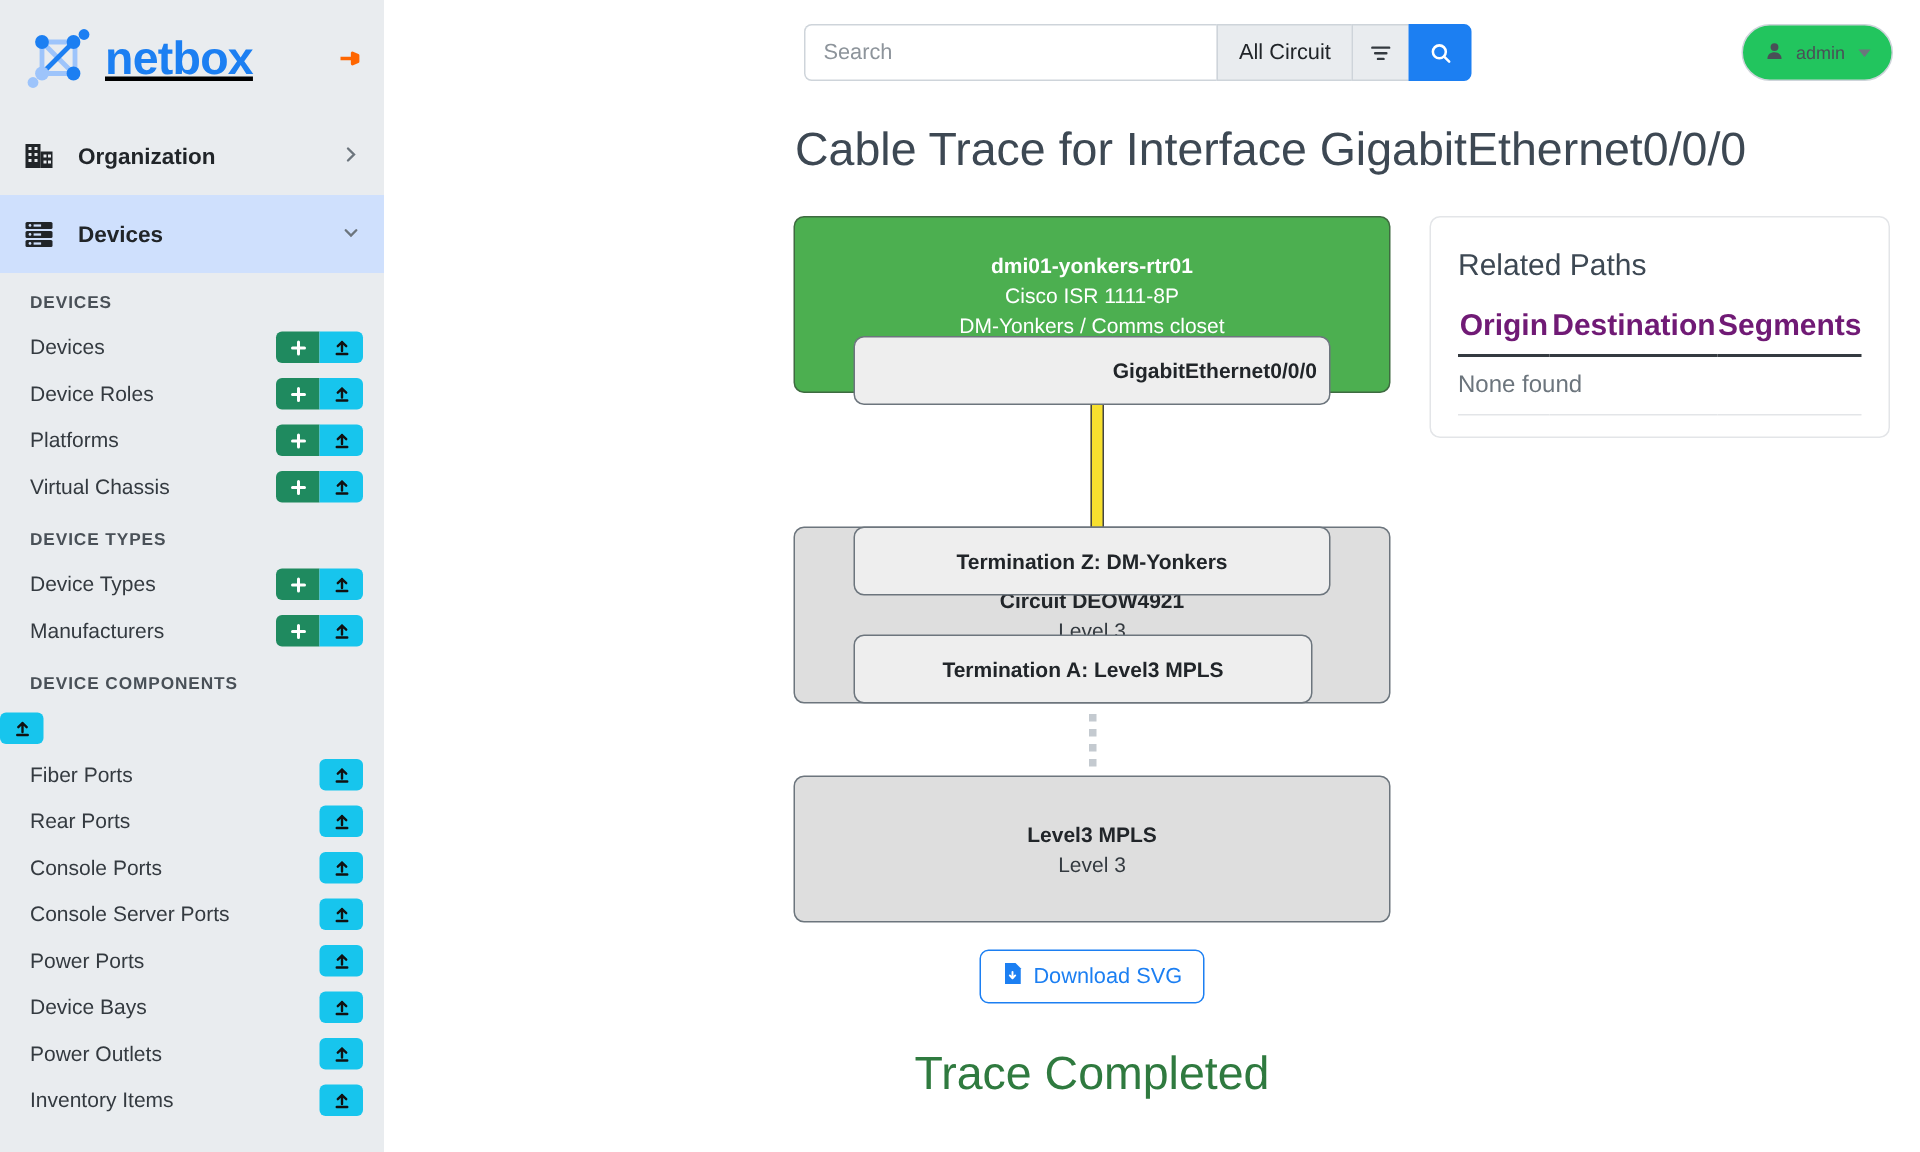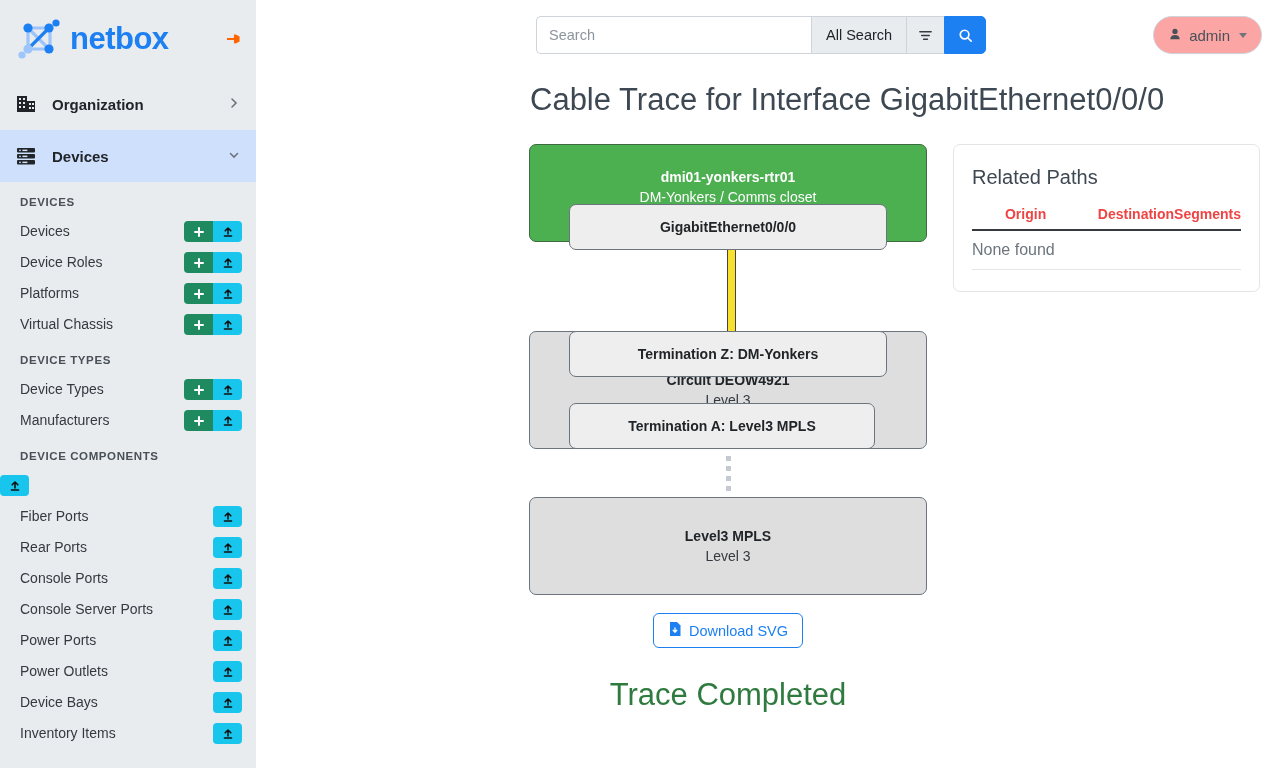--- a/index.html
+++ b/index.html
@@ -16,20 +16,21 @@
     width: 256px; height: 768px;
     background: #e9ecef;
     flex: 0 0 256px;
     overflow: hidden;
     position: relative;
   }
   .brand {
     height: 78px;
     display: flex; align-items: center;
     padding: 0 14px 0 18px;
+    text-decoration: underline;
   }
   .logo-mark { width: 46px; height: 42px; flex: 0 0 46px; }
   .logo-word {
     font-size: 31px; font-weight: 700; color: #1c7ff2;
     letter-spacing: -0.5px; margin-left: 6px;
   }
   .pin-icon { margin-left: auto; width: 18px; height: 18px; color: #f60; }
 
   .nav-group {
     display: flex; align-items: center;
@@ -105,21 +106,21 @@
     width: 42px; display: flex; align-items: center; justify-content: center;
     background: #1c7ff2; border: 1px solid #1c7ff2;
     border-radius: 0 5px 5px 0; cursor: pointer;
   }
   .sgo svg, .sfilter svg { width: 15px; height: 15px; }
 
   .userbtn {
     display: flex; align-items: center; gap: 7px;
     height: 38px; padding: 0 14px;
     border: 1px solid #ced4da; border-radius: 19px;
-    font-size: 15px; color: #495057; cursor: pointer; background: #fca5a5;
+    font-size: 12px; color: #495057; cursor: pointer; background: #22c55e;
     margin-left: auto;
   }
   .userbtn .caret {
     width: 0; height: 0; border-left: 4.5px solid transparent;
     border-right: 4.5px solid transparent; border-top: 5.5px solid #6c757d;
     margin-left: 2px;
   }
 
   .page-title {
     font-size: 31px; font-weight: 400; color: #3d4853;
@@ -142,21 +143,21 @@
   .node-device .nd-name { font-size: 14px; font-weight: 700; line-height: 20px; }
   .node-device .nd-sub  { font-size: 14px; font-weight: 400; line-height: 20px; }
 
   .term-box {
     background: #eeeeee; border: 1px solid #6c757d; border-radius: 7px;
     width: 318px; margin: 0 auto; text-align: center;
     font-size: 14px; font-weight: 700; color: #212529;
     padding: 13px 8px; line-height: 18px;
     position: relative; z-index: 3;
   }
-  .tb-iface { margin-top: -38px; }
+  .tb-iface { margin-top: -38px; text-align: right; }
 
   .cable-zone { position: relative; height: 104px; }
   .cable-line {
     position: absolute; left: 198px; top: 0; width: 9px; height: 104px;
     background: #f7e02e; border-left: 1px solid #444; border-right: 1px solid #444;
   }
   .cable-info {
     position: absolute; left: 220px; top: 21px;
     font-size: 14px; color: #212529; line-height: 20px;
   }
@@ -200,21 +201,21 @@
   
   .rp-card {
     flex: 1 1 auto;
     border: 1px solid #e3e5e8; border-radius: 7px;
     background: #fff; padding: 17px 18px 22px;
     height: 148px;
   }
   .rp-title { font-size: 20px; color: #3d4853; font-weight: 400; line-height: 30px; }
   .rp-table { width: 100%; border-collapse: collapse; margin-top: 14px; }
   .rp-table th {
-    text-align: right; font-size: 14px; font-weight: 700; color: #ef4444;
+    text-align: center; font-size: 20px; font-weight: 700; color: #701a75;
     padding: 0 0 7px 0; border-bottom: 2px solid #343a40;
   }
   .rp-table td {
     font-size: 16px; color: #6c757d; padding: 10px 0;
     border-bottom: 1px solid #e3e5e8;
   }
   .rp-c1 { width: 128px; } .rp-c2 { width: 212px; }
 </style>
 </head>
 <body>
@@ -440,31 +441,31 @@
       <span class="nav-link">Power Ports</span>
       <span class="btn-grp">
         <span class="bmini bup solo">
             <svg viewBox="0 0 12 12">
               <path d="M6 2 L6 8 M3.2 4.8 L6 2 L8.8 4.8 M2.5 10 H9.5" stroke="#111" stroke-width="1.6" fill="none" stroke-linecap="round" stroke-linejoin="round"></path>
             </svg>
           </span>
       </span>
     </div>
     <div class="nav-row">
+      <span class="nav-link">Device Bays</span>
+      <span class="btn-grp">
+        <span class="bmini bup solo">
+            <svg viewBox="0 0 12 12">
+              <path d="M6 2 L6 8 M3.2 4.8 L6 2 L8.8 4.8 M2.5 10 H9.5" stroke="#111" stroke-width="1.6" fill="none" stroke-linecap="round" stroke-linejoin="round"></path>
+            </svg>
+          </span>
+      </span>
+    </div>
+    <div class="nav-row">
       <span class="nav-link">Power Outlets</span>
-      <span class="btn-grp">
-        <span class="bmini bup solo">
-            <svg viewBox="0 0 12 12">
-              <path d="M6 2 L6 8 M3.2 4.8 L6 2 L8.8 4.8 M2.5 10 H9.5" stroke="#111" stroke-width="1.6" fill="none" stroke-linecap="round" stroke-linejoin="round"></path>
-            </svg>
-          </span>
-      </span>
-    </div>
-    <div class="nav-row">
-      <span class="nav-link">Device Bays</span>
       <span class="btn-grp">
         <span class="bmini bup solo">
             <svg viewBox="0 0 12 12">
               <path d="M6 2 L6 8 M3.2 4.8 L6 2 L8.8 4.8 M2.5 10 H9.5" stroke="#111" stroke-width="1.6" fill="none" stroke-linecap="round" stroke-linejoin="round"></path>
             </svg>
           </span>
       </span>
     </div>
     <div class="nav-row">
       <span class="nav-link">Inventory Items</span>
@@ -476,21 +477,21 @@
           </span>
       </span>
     </div>
   </aside>
 
   <section class="main">
 
     <div class="topbar">
       <div class="searchwrap">
         <input class="sinput" type="text" value="" placeholder="Search" style="">
-        <span class="sobj">All Search</span>
+        <span class="sobj">All Circuit</span>
         <span class="sfilter">
           <svg viewBox="0 0 16 16" aria-hidden="true">
             <path d="M2 4 H14 M4 8 H12 M6 12 H10" stroke="#343a40" stroke-width="1.7" stroke-linecap="round"></path>
           </svg>
         </span>
         <span class="sgo">
           <svg viewBox="0 0 16 16" aria-hidden="true">
             <circle cx="7" cy="7" r="4.6" fill="none" stroke="#fff" stroke-width="1.8"></circle>
             <path d="M10.4 10.4 L14 14" stroke="#fff" stroke-width="1.8" stroke-linecap="round"></path>
           </svg>
@@ -509,20 +510,21 @@
     </div>
 
     <h1 class="page-title">Cable Trace for Interface GigabitEthernet0/0/0</h1>
 
     <div class="content">
 
       <div class="trace">
 
         <div class="node-device">
           <div class="nd-name">dmi01-yonkers-rtr01</div>
+          <div class="nd-sub">Cisco ISR 1111-8P</div>
           <div class="nd-sub">DM-Yonkers / Comms closet</div>
         </div>
 
         <div class="term-box tb-iface">GigabitEthernet0/0/0</div>
 
         <div class="cable-zone">
           <div class="cable-line"></div>
         </div>
 
         <div class="circuit-wrap">

